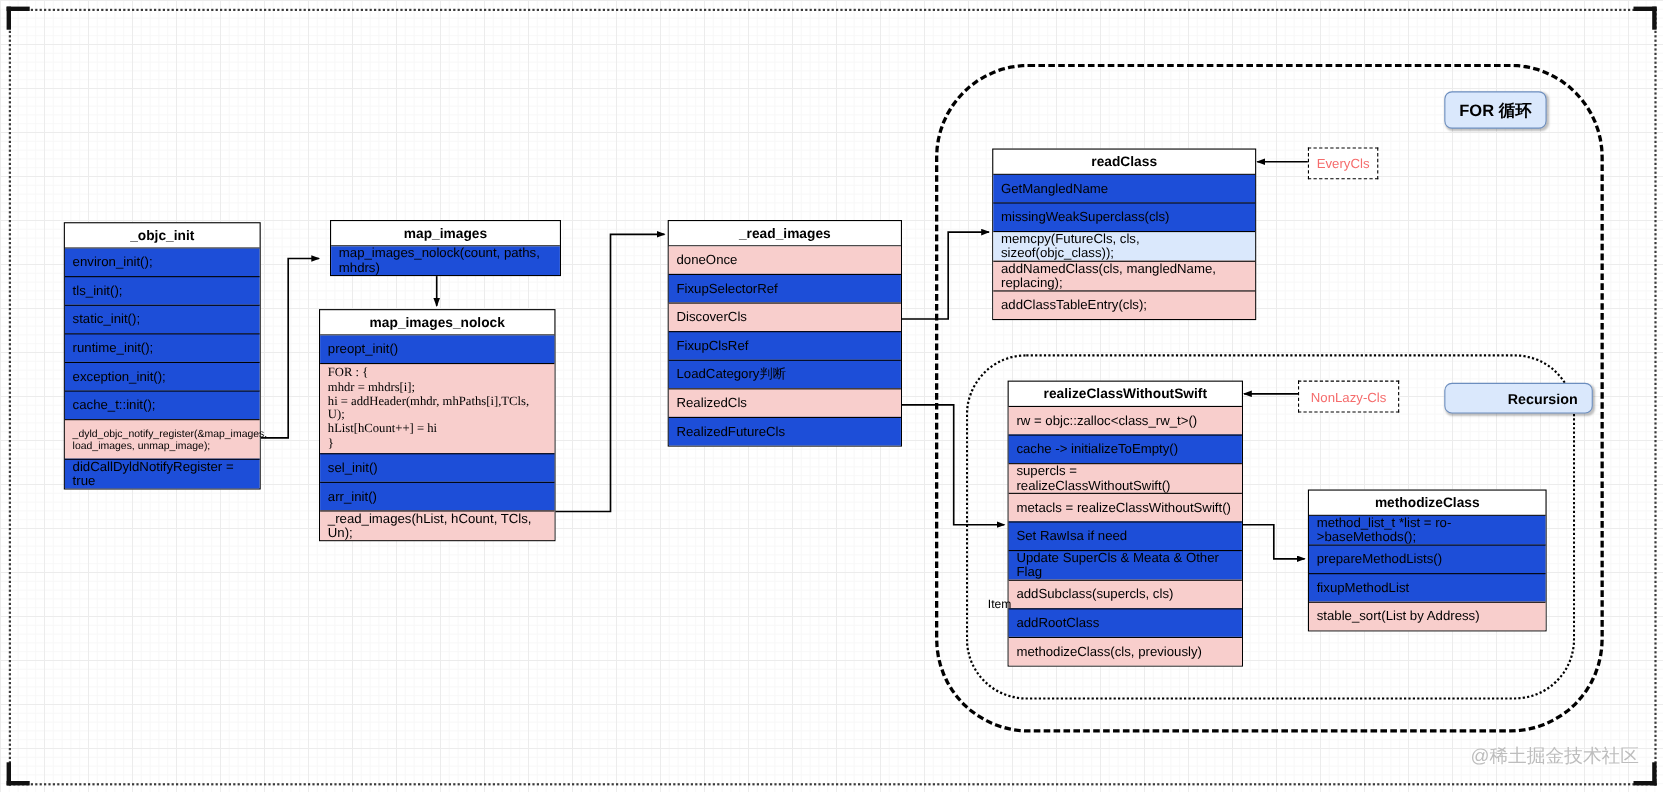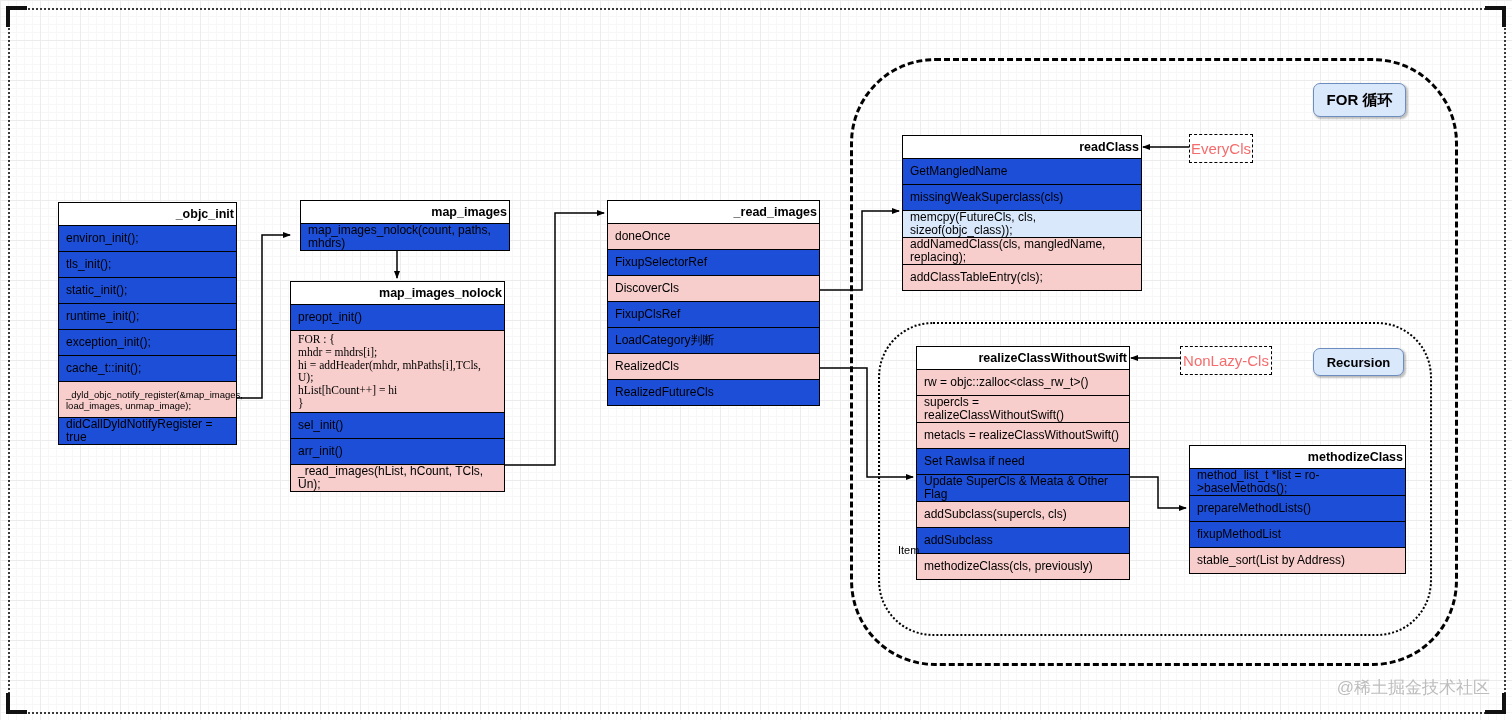--- a/index.html
+++ b/index.html
@@ -20,42 +20,42 @@
   .corner{position:absolute;width:17px;height:17px;}
   .corner.tl{left:6px;top:6px;border-left:4px solid #111;border-top:4px solid #111;}
   .corner.tr{right:6px;top:6px;border-right:4px solid #111;border-top:4px solid #111;}
   .corner.bl{left:6px;bottom:6px;border-left:4px solid #111;border-bottom:4px solid #111;}
   .corner.br{right:6px;bottom:6px;border-right:4px solid #111;border-bottom:4px solid #111;}
   
   #for-container{left:850px;top:58px;width:602px;height:602px;border:3px dashed #000;border-radius:85px;}
   #recursion-container{left:878px;top:322px;width:550px;height:310px;border:2.5px dotted #000;border-radius:55px;}
   
   .uml-box{position:absolute;background:#fff;border:1px solid #000;font-size:12px;}
-  .box-title{font-weight:bold;text-align:right;padding:4px 2px;border-bottom:1px solid #000;font-size:12.5px;}
+  .box-title{font-weight:bold;text-align:center;padding:4px 2px;border-bottom:1px solid #000;font-size:12.5px;}
   .box-row{min-height:25px;display:flex;align-items:center;padding:0 7px;background:#1d4ed8;line-height:13px;}
   .box-row + .box-row{border-top:1px solid #000;}
   .box-row.bg-pink{background:var(--pink);}
   .box-row.bg-blue{background:var(--blue);}
   .box-row.small{font-size:9.5px;line-height:11px;padding:5px 7px;}
   .box-row.pre{white-space:pre-line;align-items:flex-start;padding:2px 7px;line-height:12.8px;font-size:11.5px;font-family:Liberation Serif, serif;}
   #box-objc_init{left:58px;top:202px;width:177px;}
   #box-map_images{left:300px;top:200px;width:208px;}
   #box-map_images_nolock{left:290px;top:281px;width:213px;}
   #box-read_images{left:607px;top:200px;width:211px;}
   #box-read_class{left:902px;top:135px;width:238px;}
   #box-realize_class{left:916px;top:346px;width:212px;}
   #box-methodize_class{left:1189px;top:445px;width:215px;}
   
   .badge{position:absolute;background:var(--badge-bg);border:1px solid var(--badge-border);
     border-radius:7px;font-weight:bold;display:flex;align-items:center;justify-content:center;
     box-shadow:1.5px 1.5px 2px rgba(0,0,0,0.25);}
   #badge-for{left:1313px;top:83px;width:91px;height:32px;font-size:15px;}
-  #badge-recursion{left:1313px;top:348px;width:89px;height:26px;font-size:13px;}
+  #badge-recursion{left:1313px;top:348px;width:89px;height:26px;font-size:13px;padding-left:44px;}
   .dash-label{position:absolute;border:1.5px dashed #000;background:#fff;color:var(--red);
-    display:flex;align-items:center;justify-content:center;font-size:15px;}
+    display:flex;align-items:center;justify-content:center;font-size:12px;}
   #label-everycls{left:1189px;top:134px;width:62px;height:27px;}
   #label-nonlazy{left:1180px;top:346px;width:90px;height:27px;}
   #label-item{left:898px;top:496px;font-size:11px;color:#000;margin-top:48px;}
   
   #connectors{left:0;top:0;pointer-events:none;}
   .uml-box{z-index:3;}
   #connectors{z-index:2;}
   #for-container,#recursion-container{z-index:1;}
   .badge,.dash-label,#label-item{z-index:4;}
   
@@ -130,26 +130,27 @@
     <div class="box-title">readClass</div>
     <div class="box-row">GetMangledName</div>
     <div class="box-row">missingWeakSuperclass(cls)</div>
     <div class="box-row bg-blue">memcpy(FutureCls, cls, sizeof(objc_class));</div>
     <div class="box-row bg-pink">addNamedClass(cls, mangledName, replacing);</div>
     <div class="box-row bg-pink">addClassTableEntry(cls);</div>
   </div>
 <div class="uml-box" id="box-realize_class">
     <div class="box-title">realizeClassWithoutSwift</div>
     <div class="box-row bg-pink">rw = objc::zalloc&lt;class_rw_t&gt;()</div>
+    <div class="box-row">cache -&gt; initializeToEmpty()</div>
     <div class="box-row bg-pink">supercls = realizeClassWithoutSwift()</div>
     <div class="box-row bg-pink">metacls = realizeClassWithoutSwift()</div>
     <div class="box-row">Set RawIsa if need</div>
     <div class="box-row">Update SuperCls &amp; Meata &amp; Other Flag</div>
     <div class="box-row bg-pink">addSubclass(supercls, cls)</div>
-    <div class="box-row">addSubclass</div>
+    <div class="box-row">addRootClass</div>
     <div class="box-row bg-pink">methodizeClass(cls, previously)</div>
   </div>
 <div class="uml-box" id="box-methodize_class">
     <div class="box-title">methodizeClass</div>
     <div class="box-row">method_list_t *list = ro-&gt;baseMethods();</div>
     <div class="box-row">prepareMethodLists()</div>
     <div class="box-row">fixupMethodList</div>
     <div class="box-row bg-pink">stable_sort(List by Address)</div>
   </div>
 

